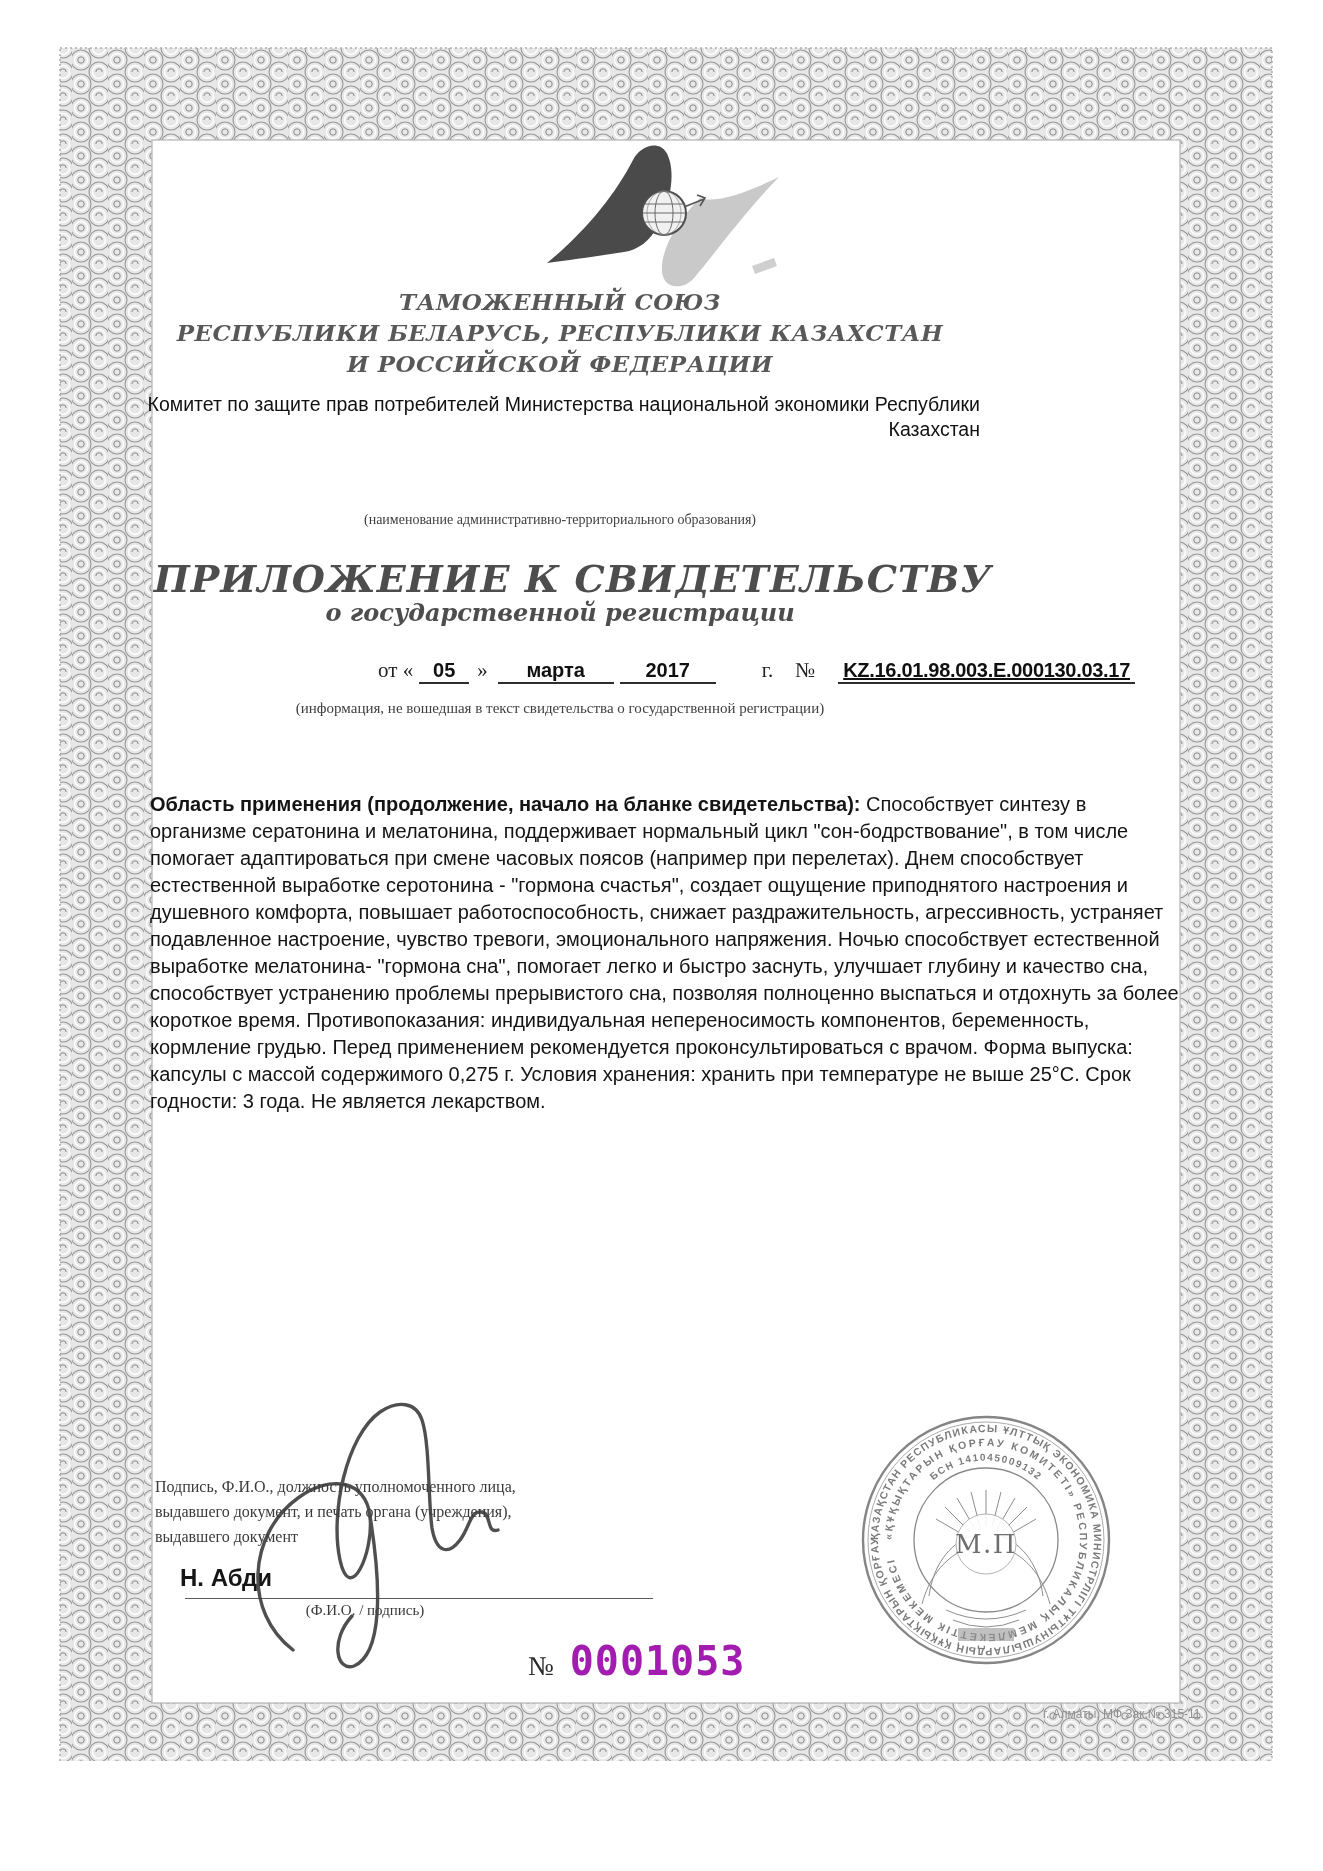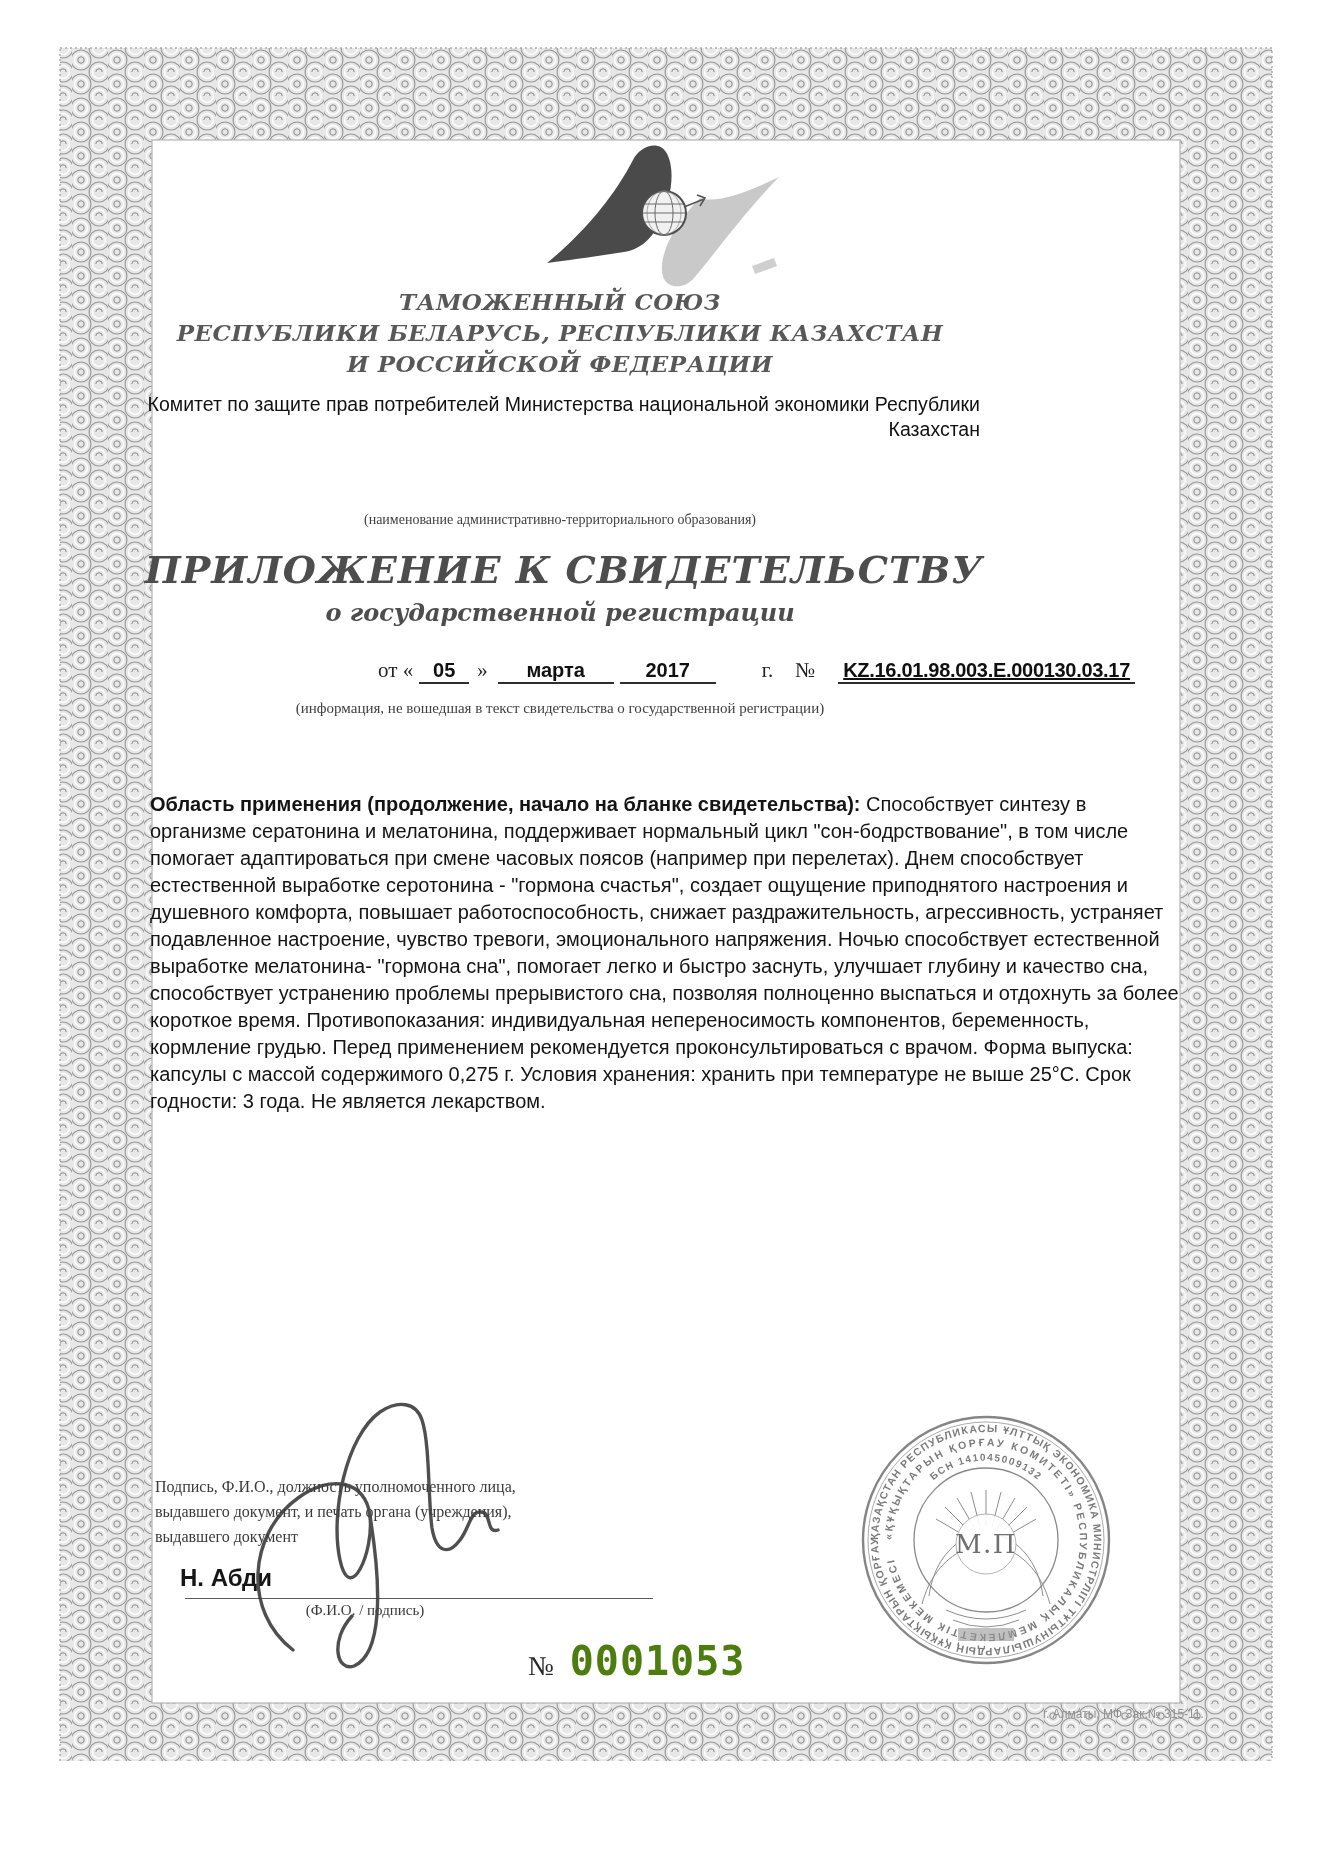--- a/index.html
+++ b/index.html
@@ -35,21 +35,21 @@
   .caption-sm{
     font-family:"Liberation Serif",serif;
     font-size:14px;color:#3f3f3f;
   }
   .caption1{top:512px;}
   .doc-title{
     top:543px;
     font-family:"DejaVu Serif","Liberation Serif",serif;
     font-style:italic;font-weight:700;
     font-size:38px;letter-spacing:1px;
-    color:#4d4d4d;margin:4px;
+    color:#4d4d4d;margin:13px;
   }
   .doc-subtitle{
     top:598px;
     font-family:"DejaVu Serif","Liberation Serif",serif;
     font-style:italic;font-weight:700;
     font-size:24px;color:#4d4d4d;
   }
 
   
   .date-line{
@@ -102,21 +102,21 @@
   .doc-number{
     left:528px;top:1638px;z-index:2;
     display:inline-flex;align-items:baseline;
   }
   .doc-number .sign{
     font-family:"Liberation Serif",serif;
     font-size:27px;color:#2a2a2a;margin-right:16px;
   }
   .doc-number .digits{
     font-family:"DejaVu Sans Mono","Liberation Mono",monospace;
-    font-weight:700;font-size:40px;color:#4d7c0f;letter-spacing:1px;
+    font-weight:700;font-size:40px;color:#a21caf;letter-spacing:1px;
   }
 
   .print-note{
     left:1043px;top:1683px;width:150px;z-index:3;
     font-size:12px;color:#8f8f8f;white-space:nowrap;margin-top:24px;
   }
 
   .black-bar{
     left:0;top:1849px;width:1323px;height:11px;
     background:#141414;z-index:4;

